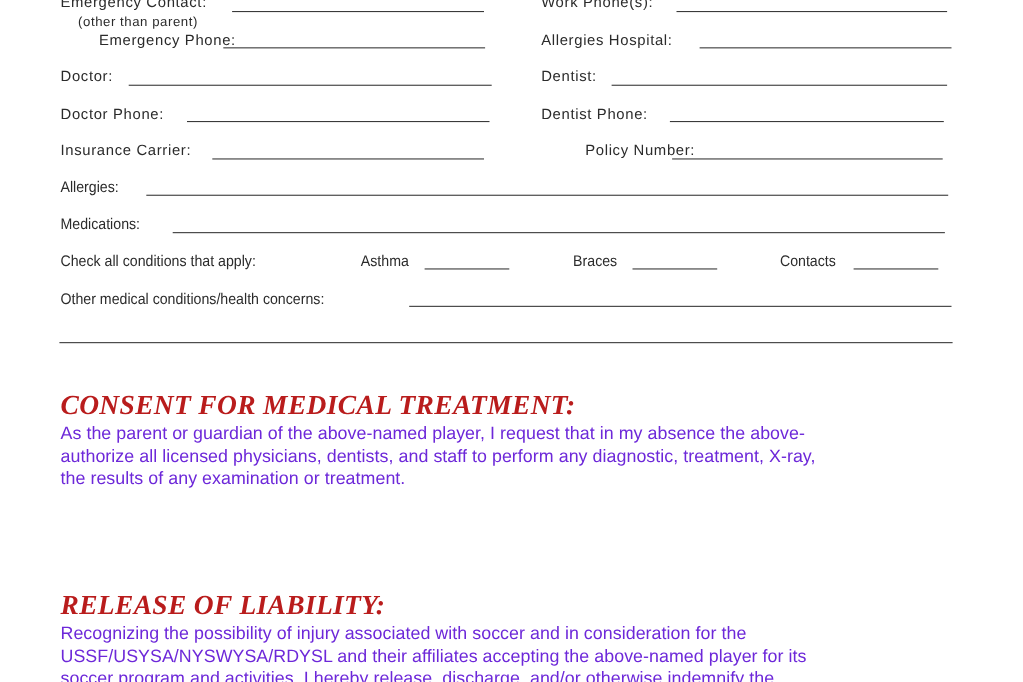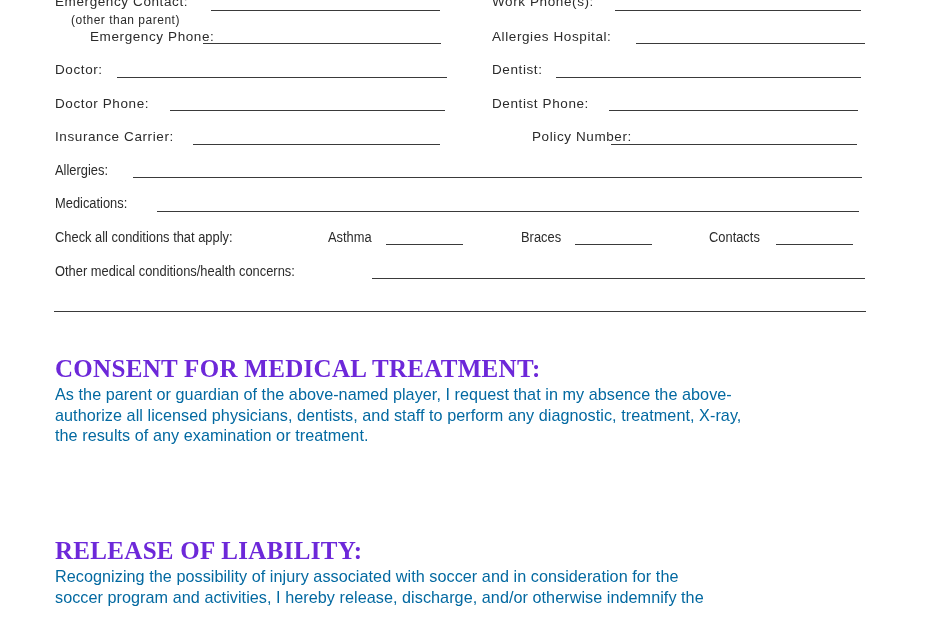--- a/index.html
+++ b/index.html
@@ -14,25 +14,25 @@
       position: absolute; font-size: 13.5px; letter-spacing: 0.6px;
       color: #2b2b2b; white-space: nowrap; line-height: 16px;
     }
     .sub { font-size: 12px; letter-spacing: 0.5px; }
     .cond { font-size: 14px; letter-spacing: 0; transform: scaleX(0.92); transform-origin: left; }
     .line {
       position: absolute; height: 0; border-top: 1.5px solid #3a3a3a;
     }
     .heading {
       position: absolute; font-family: "Liberation Serif", "DejaVu Serif", serif;
-      font-weight: bold; font-size: 25px; color: #6d28d9;
+      font-weight: bold; font-style: italic; font-size: 25px; color: #b91c1c;
       letter-spacing: 0.3px; white-space: nowrap; line-height: 28px;
     }
     .para {
-      position: absolute; font-size: 16.2px; line-height: 20.5px; color: #0369a1;
+      position: absolute; font-size: 16.2px; line-height: 20.5px; color: #6d28d9;
       white-space: nowrap; letter-spacing: 0.05px;
     }
     .para span { display: block; }
   </style>
 </head>
 <body>
 
 <div class="page">
 
   <div class="lbl" style="left:55px; top:-6px;">Emergency Contact:</div>
@@ -90,16 +90,17 @@
   <div class="heading" style="left:55px; top:355px;">CONSENT FOR MEDICAL TREATMENT:</div>
   <div class="para" style="left:55px; top:384px;">
     <span>As the parent or guardian of the above-named player, I request that in my absence the above-</span>
     <span>authorize all licensed physicians, dentists, and staff to perform any diagnostic, treatment, X-ray,</span>
     <span>the results of any examination or treatment.</span>
   </div>
 
   <div class="heading" style="left:55px; top:537px;">RELEASE OF LIABILITY:</div>
   <div class="para" style="left:55px; top:566px;">
     <span>Recognizing the possibility of injury associated with soccer and in consideration for the</span>
+    <span>USSF/USYSA/NYSWYSA/RDYSL and their affiliates accepting the above-named player for its</span>
     <span>soccer program and activities, I hereby release, discharge, and/or otherwise indemnify the</span>
   </div>
 
 </div>
 
 </body></html>

